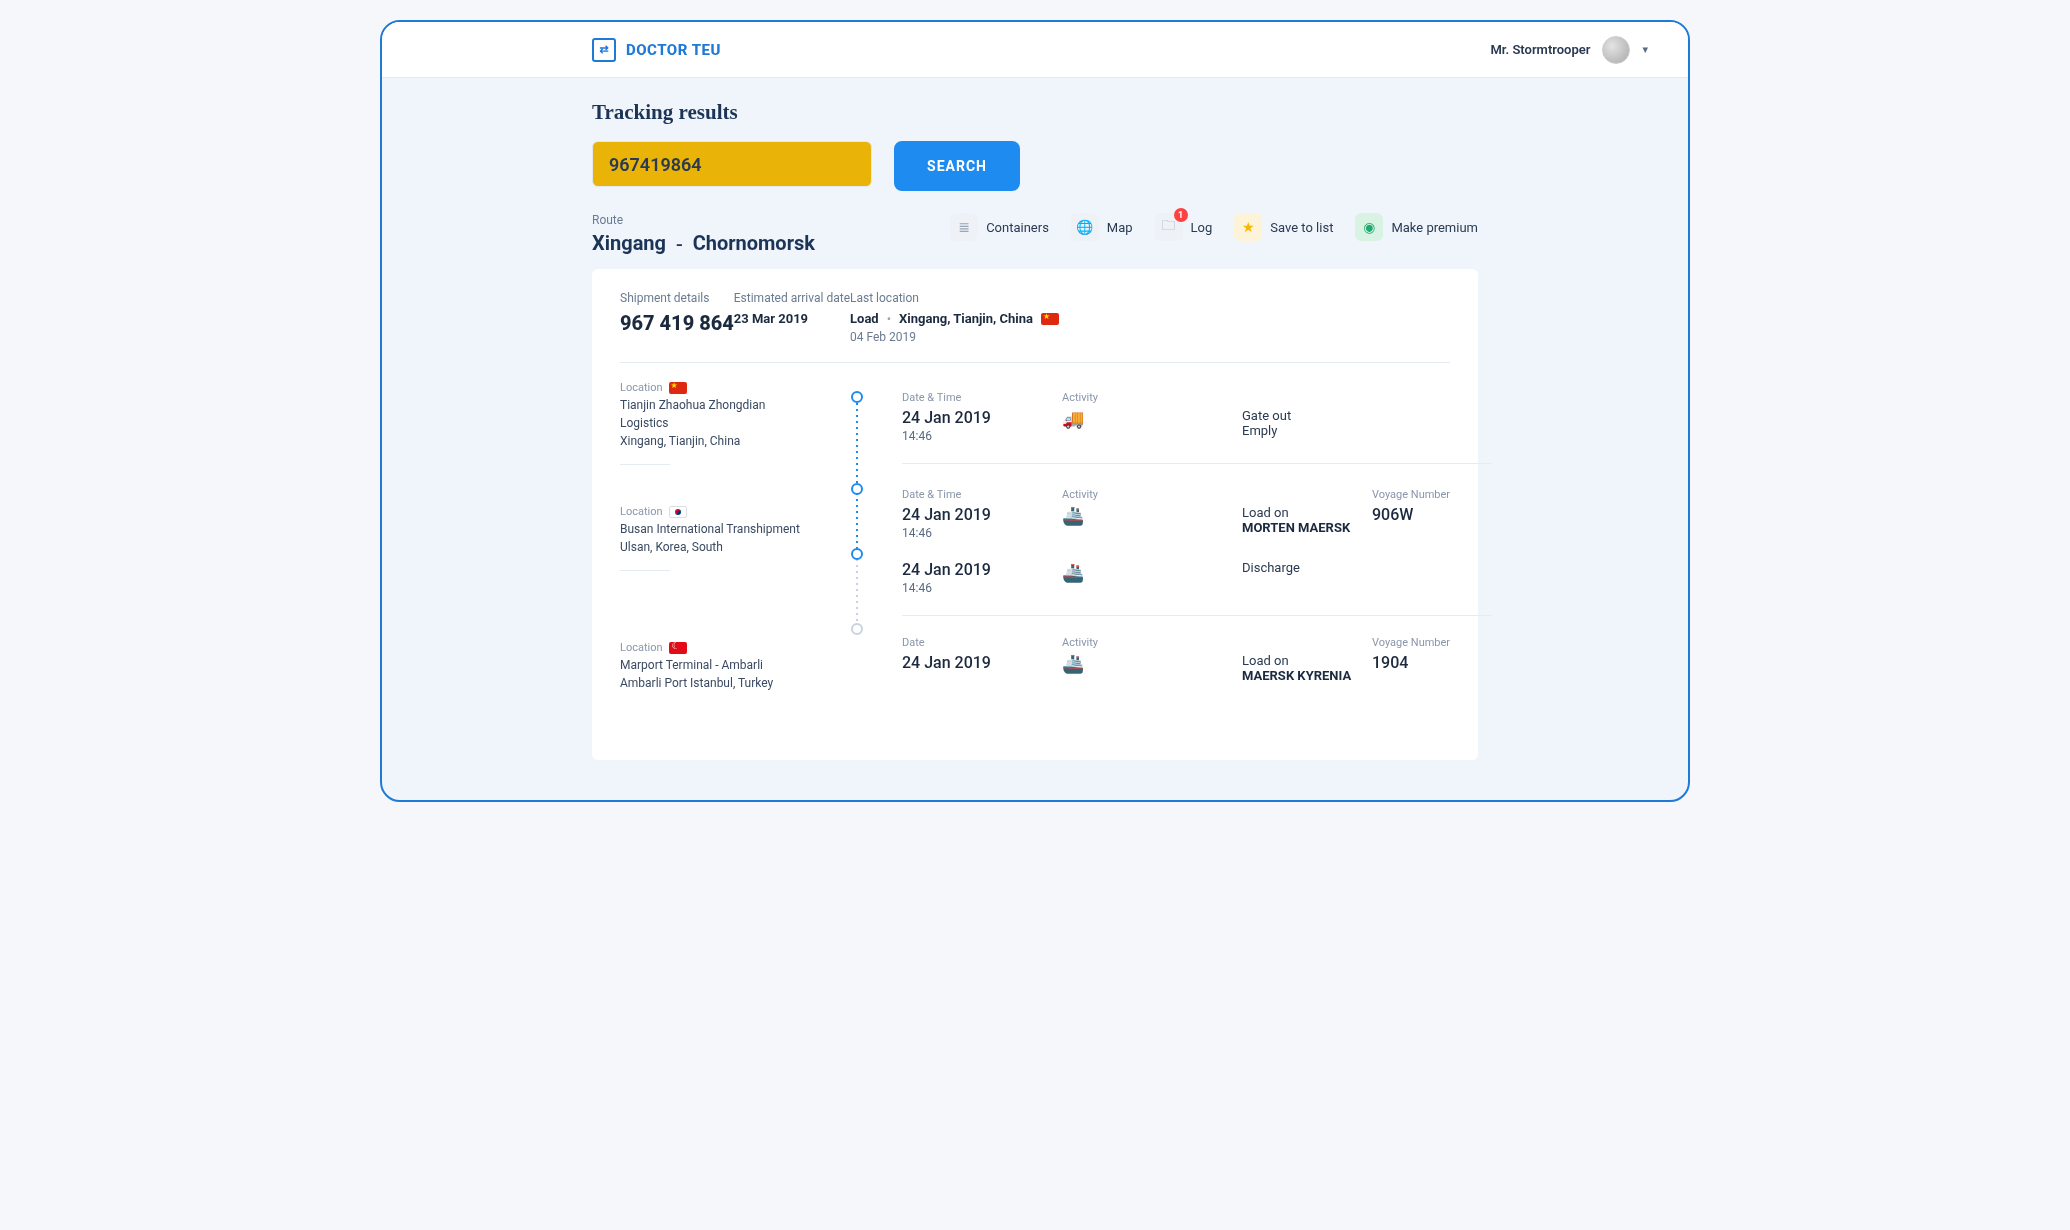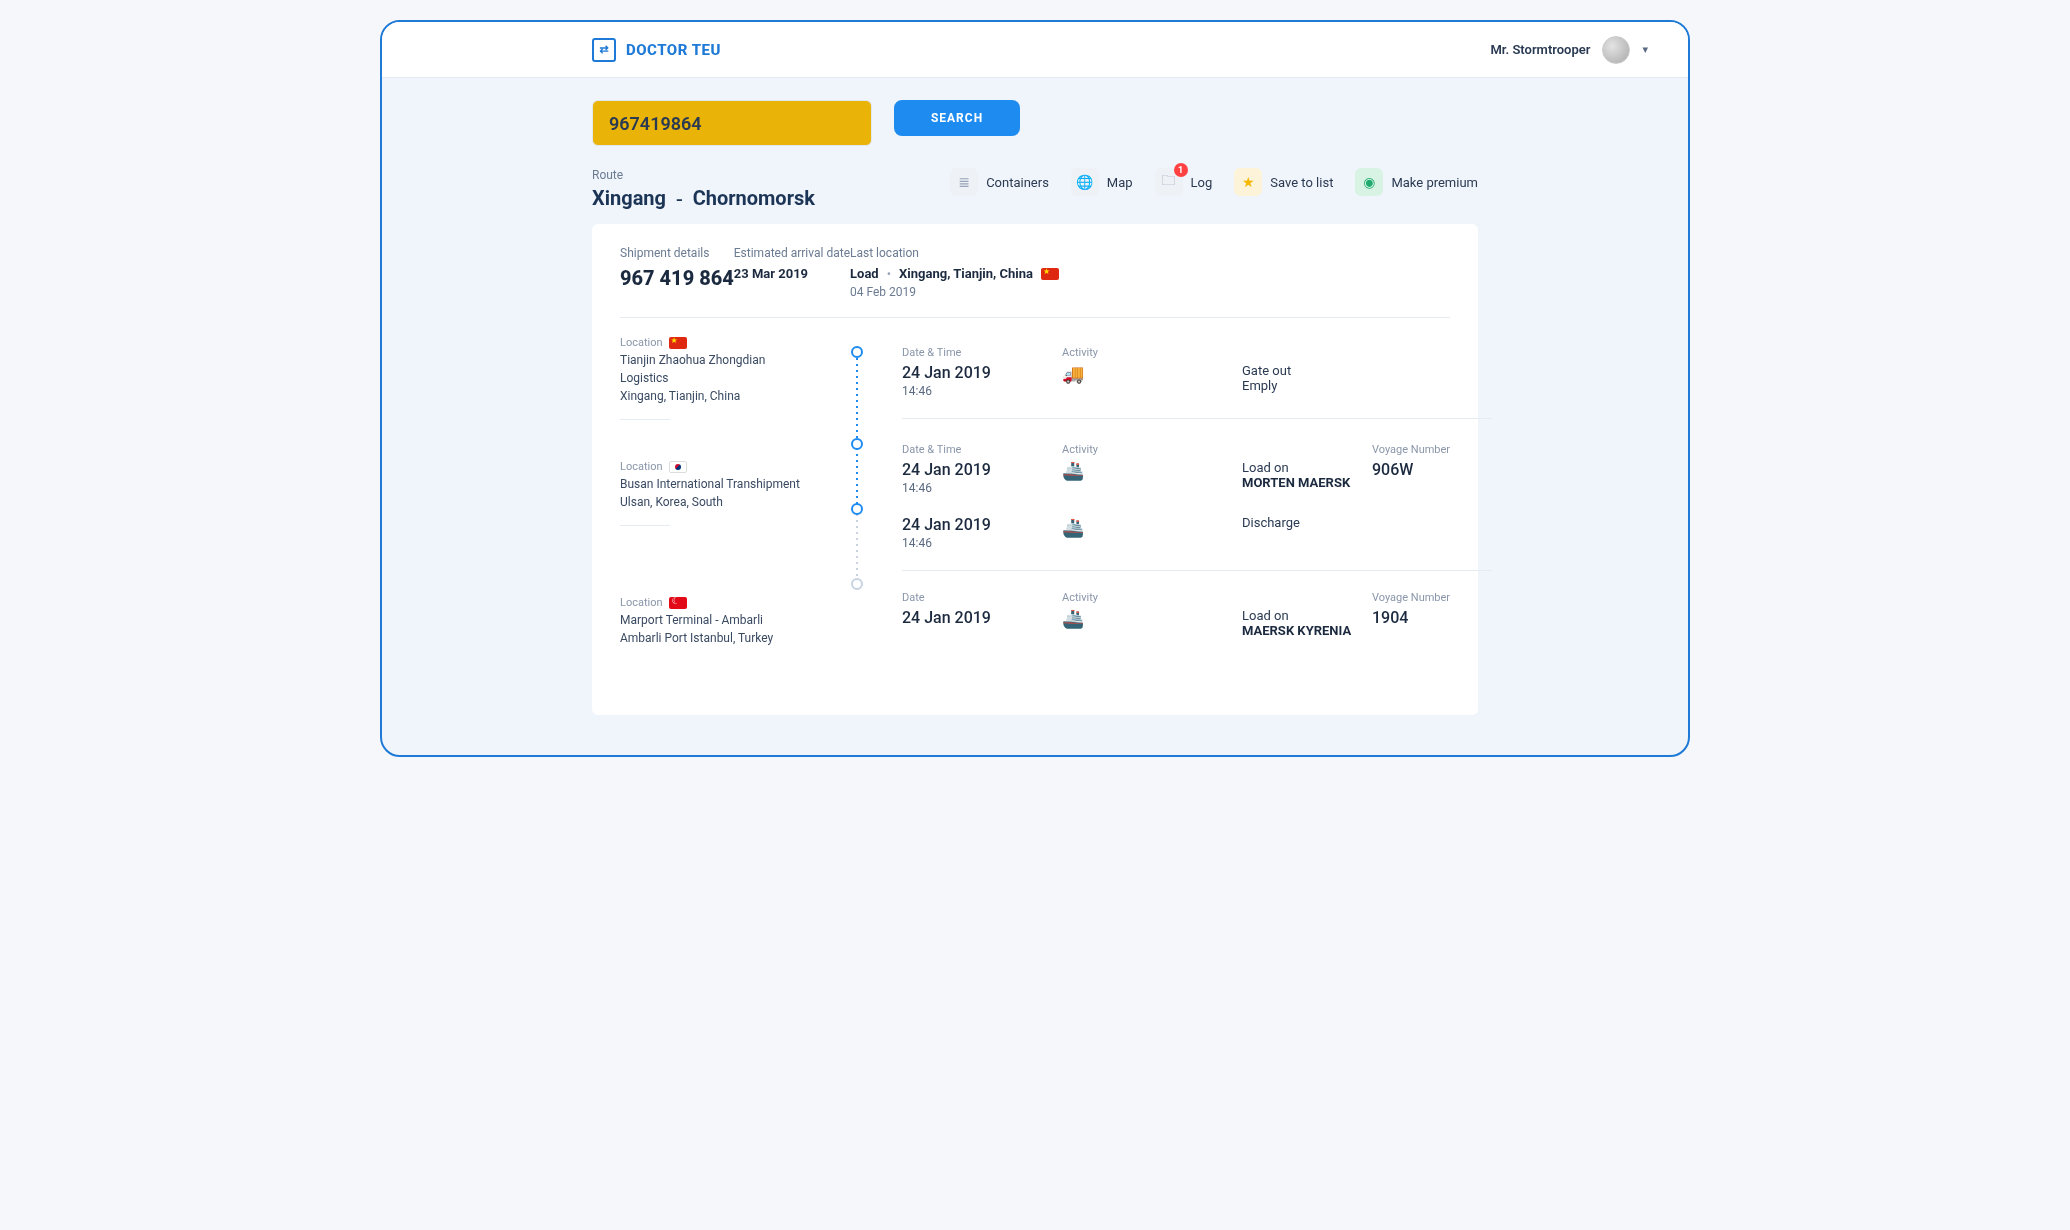--- a/index.html
+++ b/index.html
@@ -10,21 +10,21 @@
 .logo-mark{width:24px;height:24px;border:2px solid #1e7ad6;border-radius:3px;display:flex;align-items:center;justify-content:center;color:#1e7ad6;font-size:11px;font-weight:900}
 .logo-text{color:#1e7ad6;font-weight:800;font-size:15px;letter-spacing:.5px}
 .user-area{display:flex;align-items:center;gap:12px;cursor:pointer}
 .user-name{font-size:13px;color:#2a3a52;font-weight:600}
 .avatar{width:28px;height:28px;border-radius:50%;background:radial-gradient(circle at 35% 35%,#e3e3e3,#a9a9a9);border:1px solid #ccc}
 .chev{color:#5a6a82;font-size:11px}
 .content{padding:22px 210px 40px}
 .title{color:#1c3556;font-family:Georgia,serif;font-size:21px;font-weight:700;margin-bottom:16px}
 .search-row{display:flex;gap:22px;margin-bottom:22px}
 .search-input{width:280px;height:46px;background:#eab308;border:1px solid #e1e8f0;border-radius:6px;padding:0 16px;font-size:18px;color:#2a3a52;font-weight:600}
-.search-btn{width:126px;height:36px;background:#1e8bf0;color:#fff;border:none;border-radius:8px;font-size:12px;font-weight:700;letter-spacing:1px;cursor:pointer}
+.search-btn{width:126px;height:50px;background:#1e8bf0;color:#fff;border:none;border-radius:8px;font-size:14px;font-weight:700;letter-spacing:1px;cursor:pointer}
 .route-row{display:flex;justify-content:space-between;align-items:flex-start;margin-bottom:14px}
 .route-label{font-size:12px;color:#6b7b92;margin-bottom:4px}
 .route-path{font-family:Georgia,serif;font-size:20px;font-weight:700;color:#1c3556}
 .actions{display:flex;gap:22px;align-items:center}
 .action{display:flex;align-items:center;gap:8px;font-size:13px;color:#2a3a52;cursor:pointer}
 .action-ico{width:28px;height:28px;border-radius:6px;display:flex;align-items:center;justify-content:center;position:relative;font-size:14px}
 .ico-grey{background:#eef2f7;color:#9aa6b8}
 .ico-yellow{background:#fdf3d9;color:#f5b700}
 .ico-green{background:#d8f3e4;color:#1faa6f}
 .badge{position:absolute;top:-5px;right:-5px;background:#ff4141;color:#fff;font-size:9px;width:14px;height:14px;border-radius:50%;display:flex;align-items:center;justify-content:center;font-weight:700}
@@ -72,20 +72,21 @@
       <div class="logo-text">DOCTOR TEU</div>
     </div>
     <div class="user-area">
       <span class="user-name">Mr. Stormtrooper</span>
       <div class="avatar"></div>
       <span class="chev">▾</span>
     </div>
   </div>
 
   <div class="content">
+    <div class="title">Tracking results</div>
 
     <div class="search-row">
       <input class="search-input" value="967419864" style="">
       <button class="search-btn">SEARCH</button>
     </div>
 
     <div class="route-row">
       <div>
         <div class="route-label">Route</div>
         <div class="route-path">

